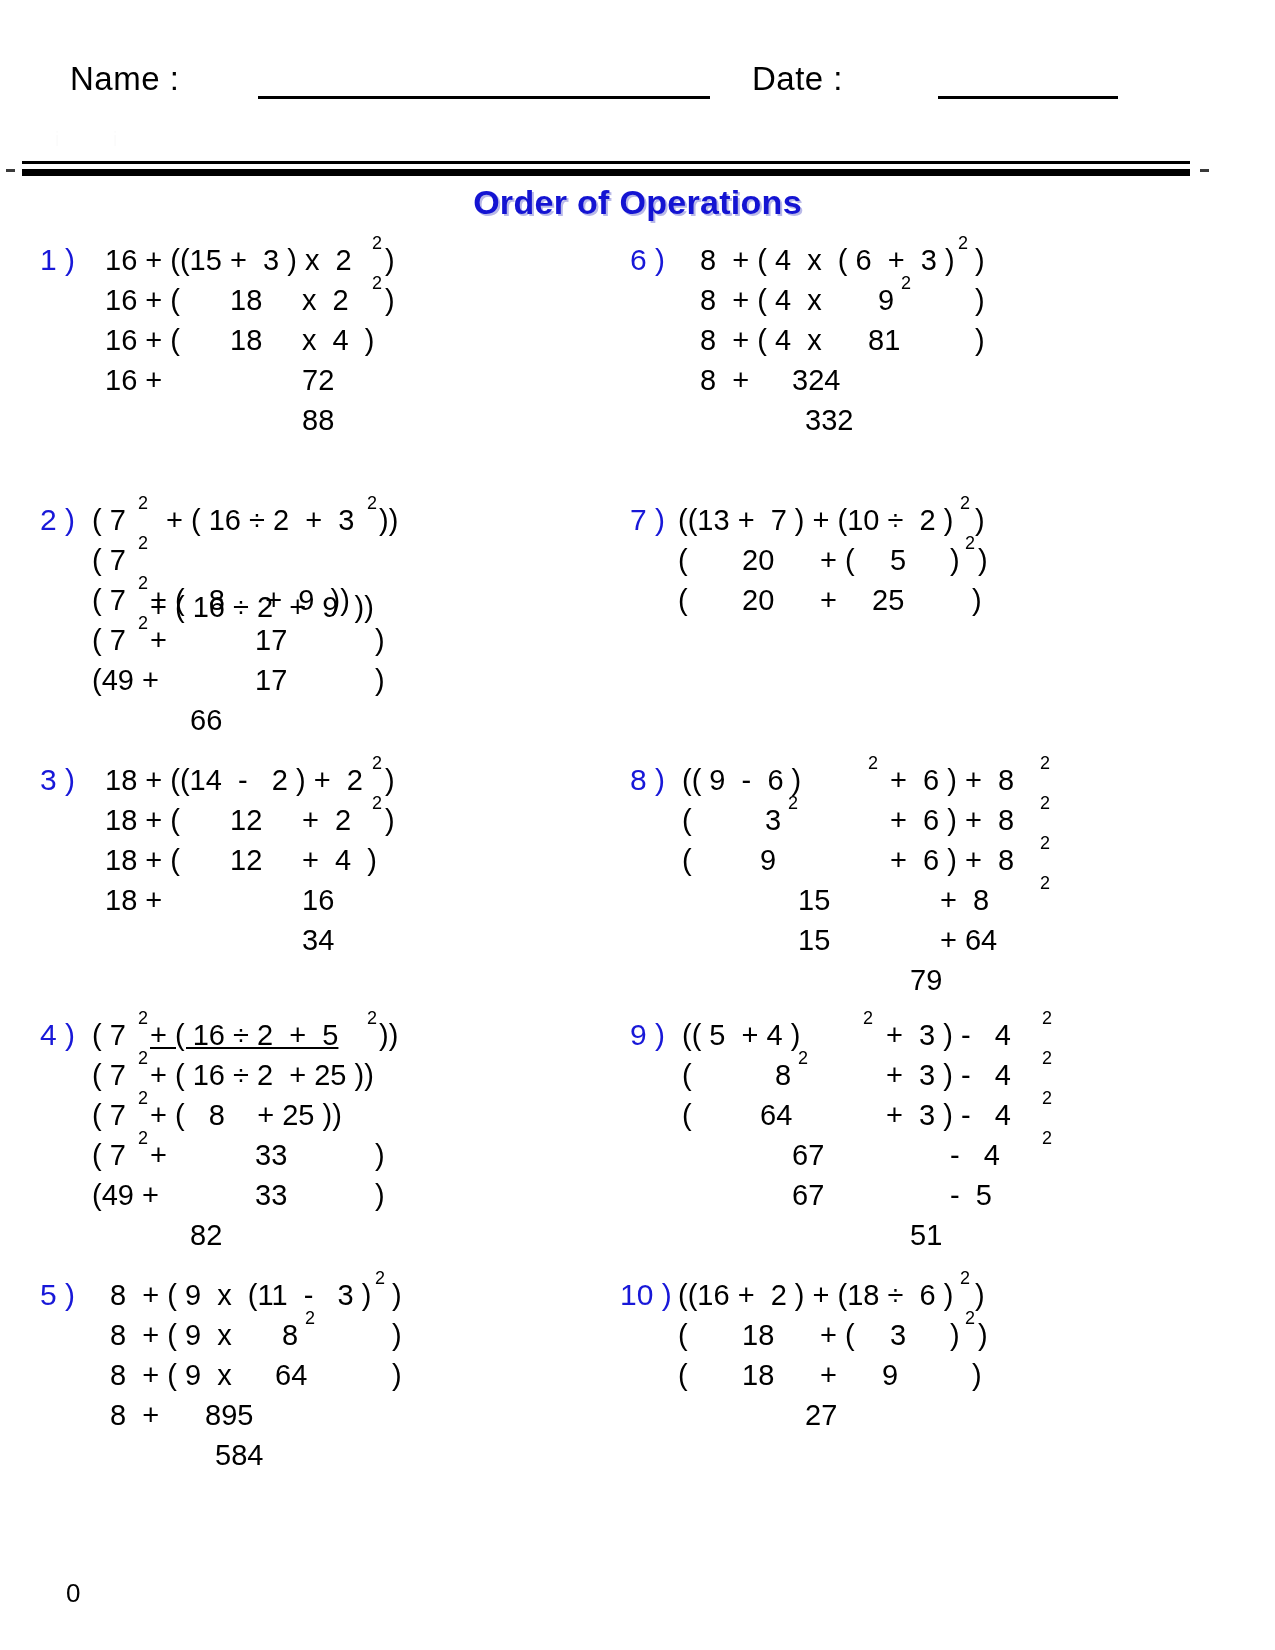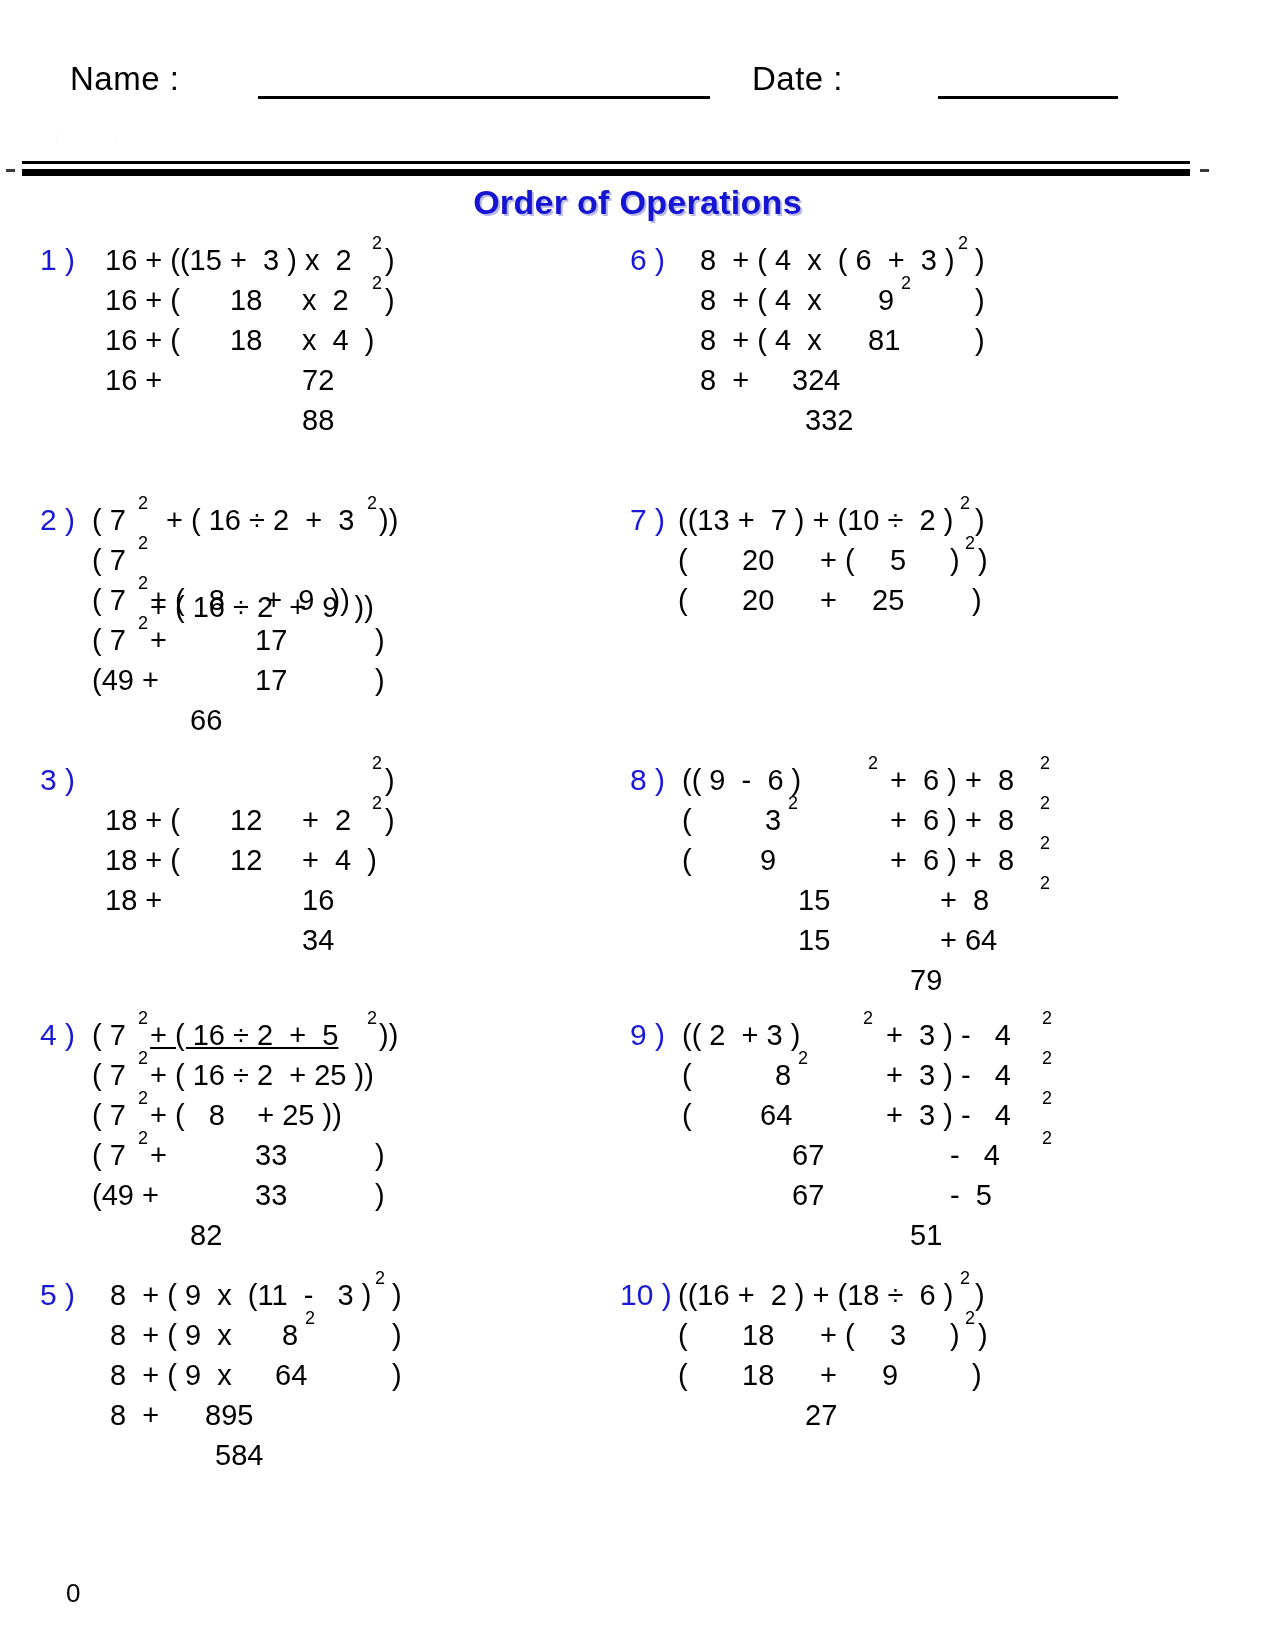--- a/index.html
+++ b/index.html
@@ -225,20 +225,21 @@
           <span class="expr" style="left: 225px;">17</span>
           <span class="expr" style="left: 345px;">)</span>
         </div>
         <div class="prob-row">
           <span class="expr" style="left: 160px;">66</span>
         </div>
       </div>
       <div class="problem" style="top: 520px;">
         <div class="prob-row">
           <span class="prob-index" style="left: 10px;">3 )</span>
+          <span class="expr" style="left: 75px;">18 + ((14  -   2 ) +  2</span>
           <span class="expr" style="left: 342px;"><sup>2</sup></span>
           <span class="expr" style="left: 355px;">)</span>
         </div>
         <div class="prob-row">
           <span class="expr" style="left: 75px;">18 + (</span>
           <span class="expr" style="left: 200px;">12</span>
           <span class="expr" style="left: 272px;">+  2</span>
           <span class="expr" style="left: 342px;"><sup>2</sup></span>
           <span class="expr" style="left: 355px;">)</span>
         </div>
@@ -398,21 +399,21 @@
           <span class="expr" style="left: 178px;">15</span>
           <span class="expr" style="left: 320px;">+ 64</span>
         </div>
         <div class="prob-row">
           <span class="expr" style="left: 290px;">79</span>
         </div>
       </div>
       <div class="problem" style="top: 775px;">
         <div class="prob-row">
           <span class="prob-index" style="left: 10px;">9 )</span>
-          <span class="expr" style="left: 62px;">(( 2  + 3 )</span>
+          <span class="expr" style="left: 62px;">(( 5  + 4 )</span>
           <span class="expr" style="left: 243px;"><sup>2</sup></span>
           <span class="expr" style="left: 258px;"> +  3 ) -   4</span>
           <span class="expr" style="left: 422px;"><sup>2</sup></span>
         </div>
         <div class="prob-row">
           <span class="expr" style="left: 62px;">(</span>
           <span class="expr" style="left: 155px;">8</span>
           <span class="expr" style="left: 178px;"><sup>2</sup></span>
           <span class="expr" style="left: 258px;"> +  3 ) -   4</span>
           <span class="expr" style="left: 422px;"><sup>2</sup></span>

